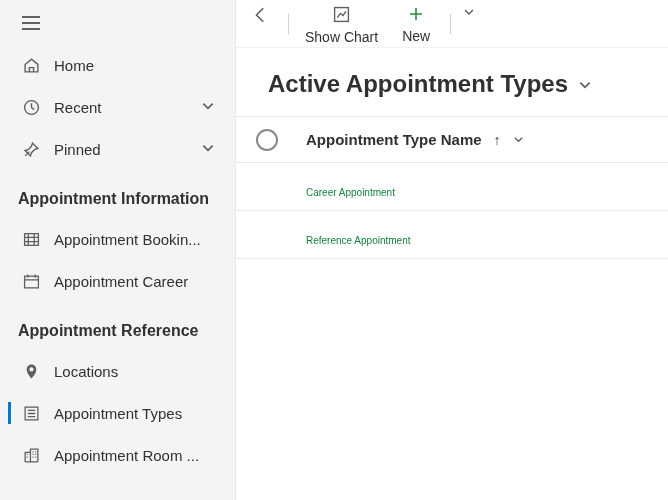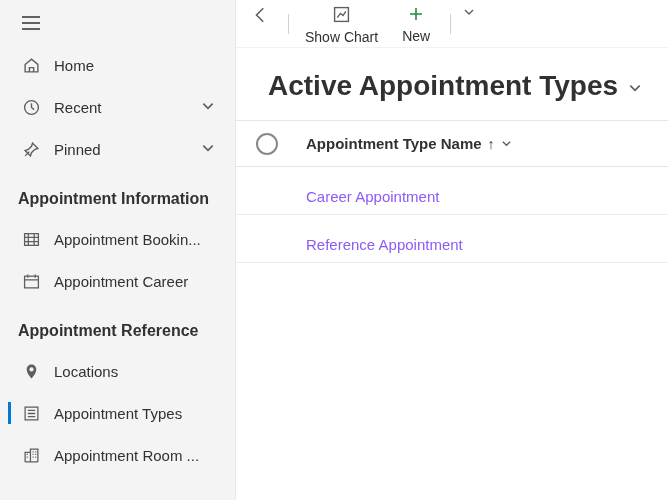--- a/index.html
+++ b/index.html
@@ -104,21 +104,21 @@
   .cmd-btn.new .ico { color: #2a8b3b; }
   .cmd-sep {
     width:1px; height:20px;
     background:#d0d0d0;
     margin: 0 2px 0 6px;
   }
   .back-btn { padding: 0 8px 0 4px; }
 
   .view-title {
     padding: 22px 24px 18px 32px;
-    font-size: 28px;
+    font-size: 24px;
     font-weight: 600;
     display: flex;
     align-items: center;
     gap: 10px;
   }
   .view-title .dd { color:#605e5c; }
 
   .grid {
     border-top: 1px solid #e6e6e6;
   }
@@ -132,36 +132,36 @@
   .sel {
     width: 22px; height: 22px;
     border: 2px solid #8a8886;
     border-radius: 50%;
     margin-right: 28px;
     margin-left: 2px;
   }
   .col-head {
     font-weight: 600;
     font-size: 15px;
-    display: flex; align-items: center; gap: 6px;
+    display: flex; align-items: center; gap: 12px;
   }
   .sort-ind { font-size: 14px; color:#323130; }
   .col-dd { color:#605e5c; }
 
   .grid-row {
     height: 48px;
     display: flex;
     align-items: center;
     padding-left: 70px;
     border-bottom: 1px solid #ececec;
   }
   .grid-row a {
-    color: #8b5cf6;
+    color: #15803d;
     text-decoration: none;
-    font-size: 15px;
+    font-size: 10px;
     margin-top: 11px;
   }
 </style>
 </head>
 <body>
 
 <div class="app">
 
   <div class="sidebar">
     <div class="hamburger">

